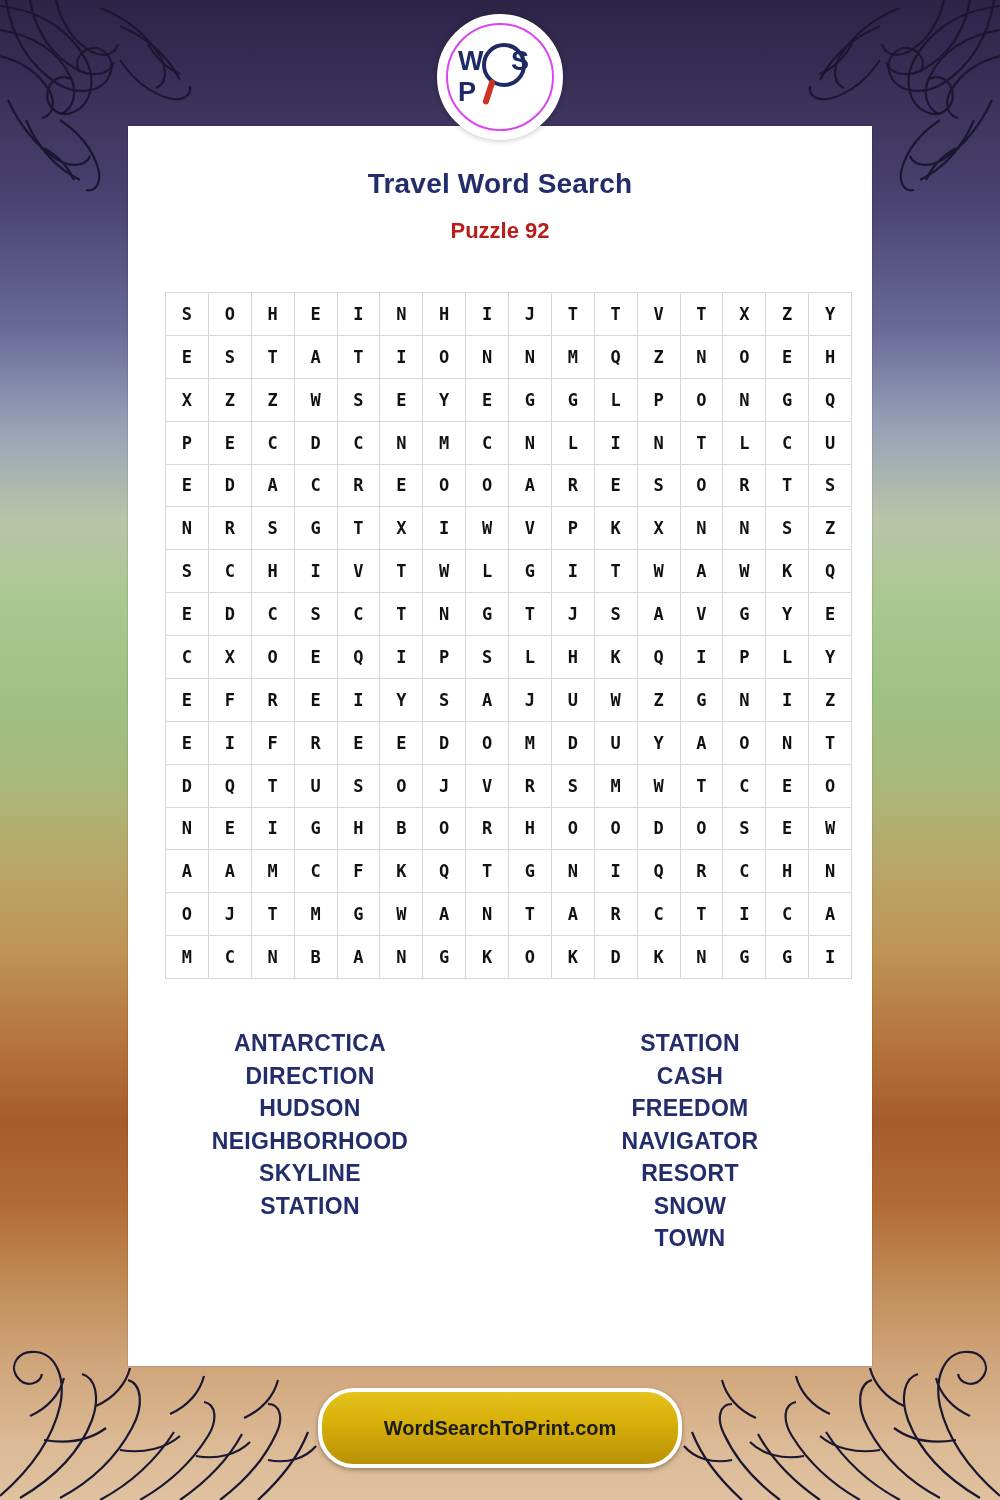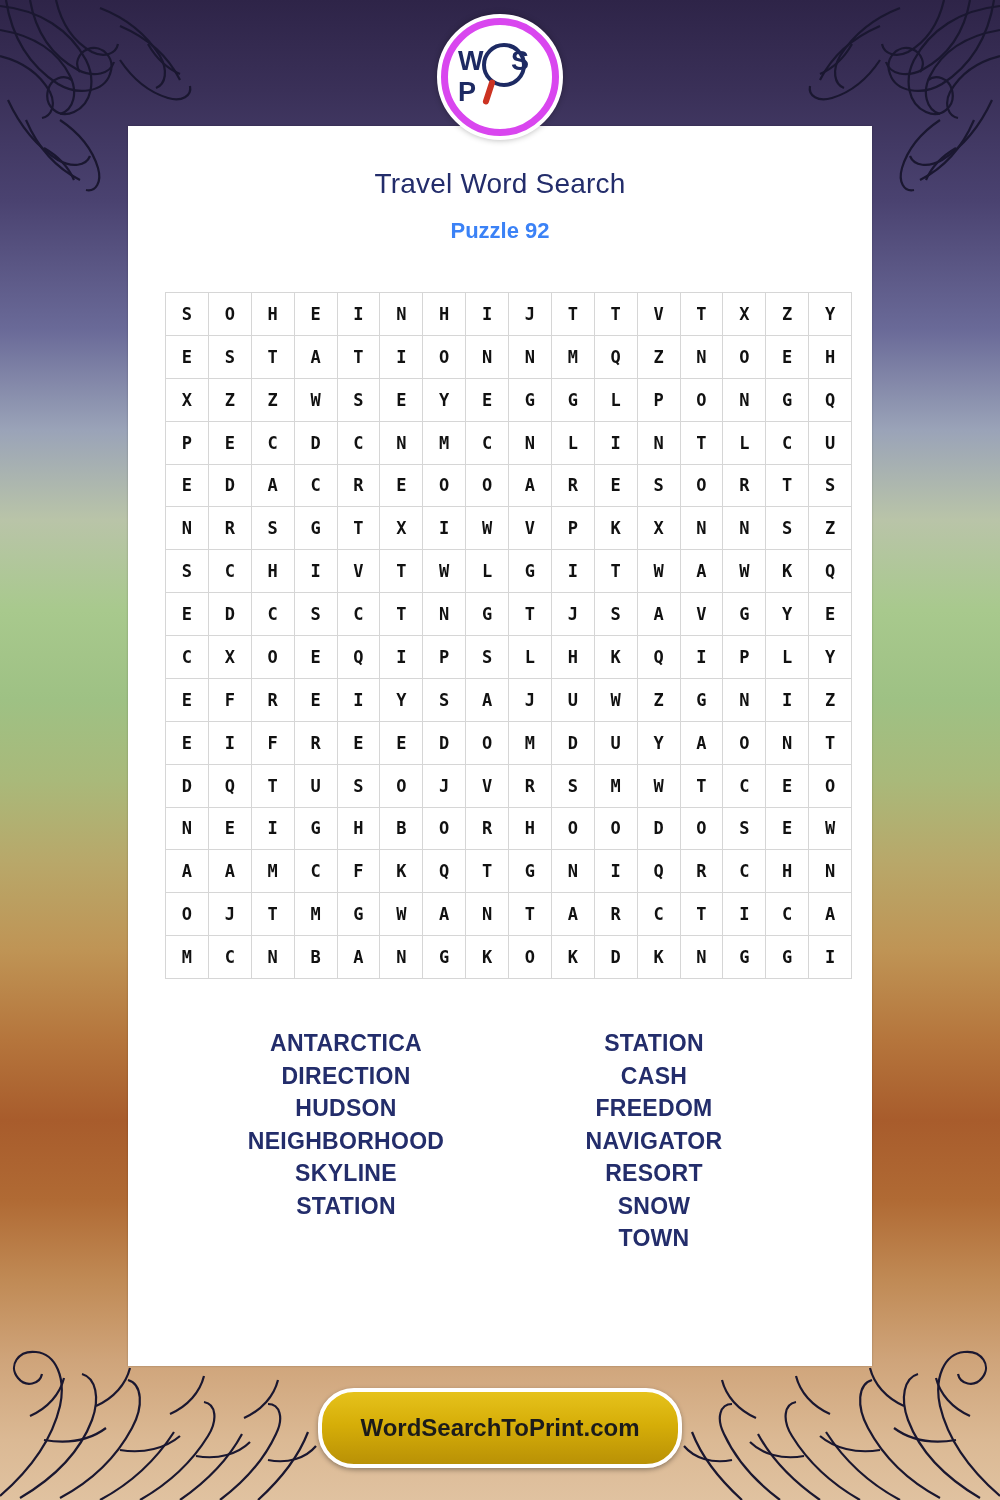--- a/index.html
+++ b/index.html
@@ -54,27 +54,27 @@
     top: 126px;
     width: 744px;
     height: 1240px;
     background: #ffffff;
     box-shadow: 0 0 2px rgba(0,0,0,0.25);
   }
   .title {
     text-align: center;
     color: #232d6b;
     font-size: 28px;
-    font-weight: normal;
+    font-weight: bold;
     margin-top: 42px;
     letter-spacing: 0.2px;
   }
   .subtitle {
     text-align: center;
-    color: #3b82f6;
+    color: #b91c1c;
     font-size: 22px;
     font-weight: bold;
     margin-top: 18px;
   }
 
   
   .grid-wrap {
     margin: 48px auto 0 auto;
     width: 670px;
   }
@@ -93,21 +93,21 @@
     font-size: 17px;
     font-weight: bold;
     color: #111111;
     padding: 0;
   }
 
   
   .wordlist {
     display: flex;
     margin-top: 48px;
-    padding: 0 68px;
+    padding: 0 32px;
     justify-content: space-between;
   }
   .wl-col {
     width: 300px;
     text-align: center;
   }
   .wl-col div {
     color: #232d6b;
     font-size: 23px;
     font-weight: bold;
@@ -129,21 +129,21 @@
     box-shadow: 0 0 6px rgba(0,0,0,0.3);
     display: flex;
     align-items: center;
     justify-content: center;
   }
   .logo-inner {
     position: relative;
     width: 104px;
     height: 104px;
     border-radius: 50%;
-    border: 7px solid #d946ef;
+    border: 2px solid #d946ef;
     display: flex;
     align-items: center;
     justify-content: center;
   }
   .logo-letters {
     font-size: 27px;
     font-weight: bold;
     color: #1d2a63;
     letter-spacing: 10px;
     padding-left: 10px;
@@ -181,21 +181,21 @@
     border-radius: 36px;
     background: linear-gradient(to bottom, #e6c21c 0%, #d6ae08 45%, #b99106 100%);
     border: 4px solid #ffffff;
     display: flex;
     align-items: center;
     justify-content: center;
     box-shadow: 0 2px 5px rgba(0,0,0,0.35);
   }
   .footer span {
     color: #1b1b1b;
-    font-size: 24px;
+    font-size: 20px;
     font-weight: bold;
   }
 </style>
 </head>
 <body>
 
 <div class="page">
 
   <svg class="ornament orn-tl" width="230" height="200" viewBox="0 0 230 200">
     <g fill="none" stroke="#1a1730" stroke-width="2.2">

